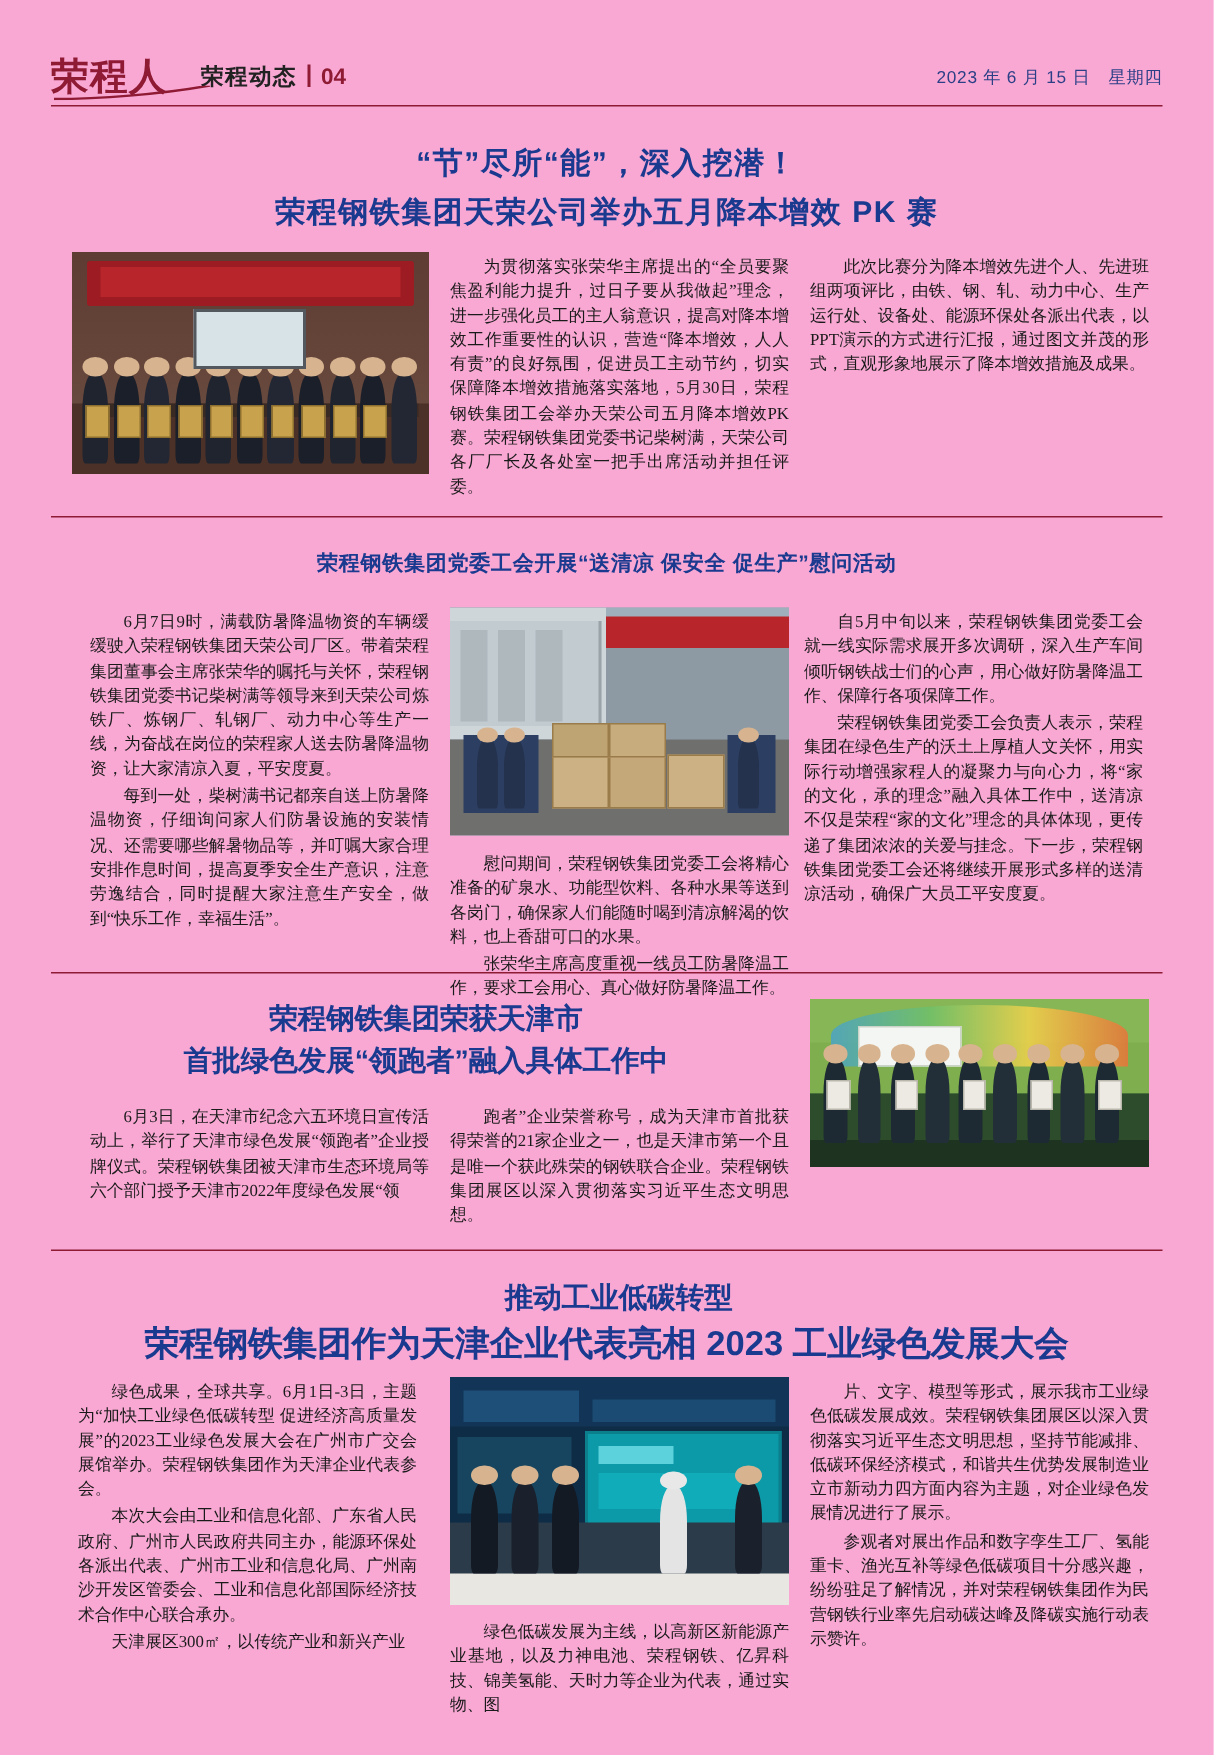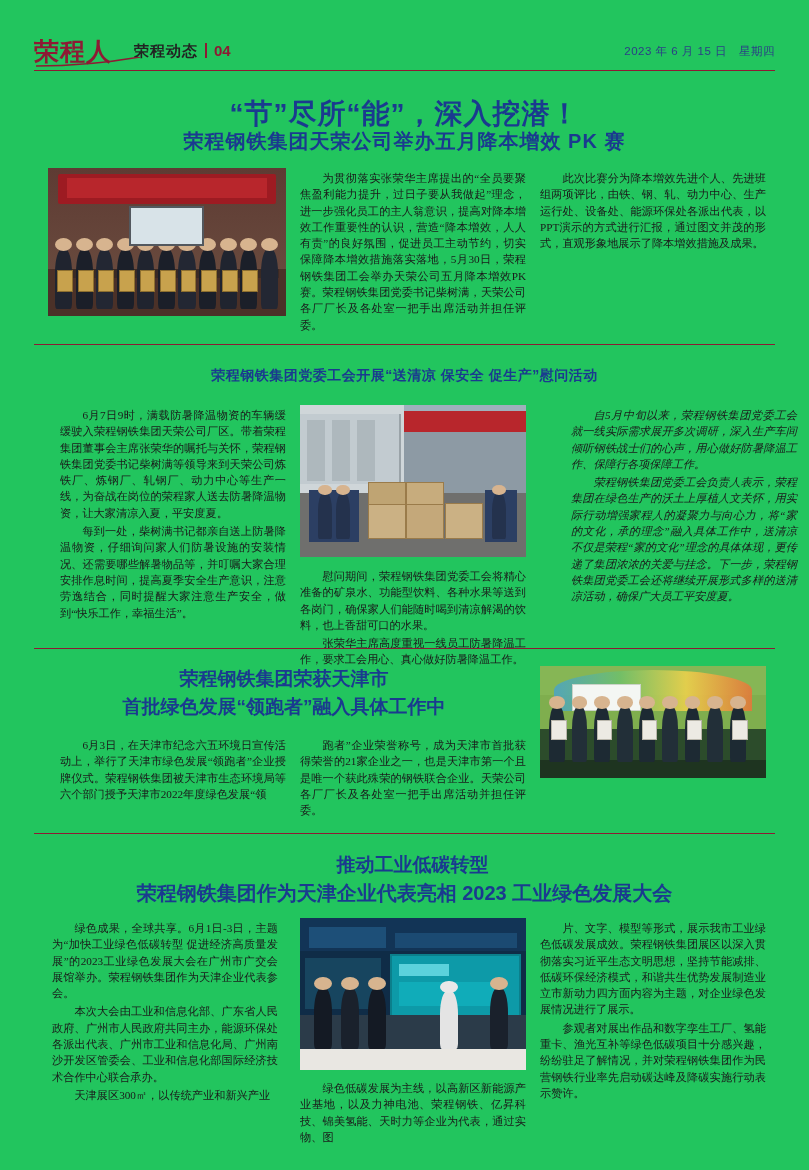--- a/index.html
+++ b/index.html
@@ -3,21 +3,21 @@
 <meta charset="utf-8">
 <style>
   html,body{margin:0;padding:0;background:#ffffff;}
   body{
     width:809px;height:1170px;position:relative;overflow:hidden;
     font-family:"Liberation Serif","DejaVu Serif",serif;
     color:#111;
   }
   .page{
     position:absolute;left:0;top:0;width:809px;height:1170px;
-    background:#22c55e;
+    background:#f9a8d4;
     padding:0;
   }
   
   .masthead{
     position:absolute;left:34px;top:34px;width:741px;height:34px;
     display:flex;align-items:center;
   }
   .logo{
     font-family:"Liberation Serif",serif;
     font-size:25px;font-weight:bold;color:#8e1a34;
@@ -52,52 +52,52 @@
     position:absolute;left:34px;width:741px;height:0;
     border-top:1.5px solid #8e1a34;
   }
   .rule.r1{top:70px;}
   
   .hl{
     text-align:center;color:#1a3a8f;font-weight:bold;
     font-family:"Liberation Sans","DejaVu Sans",sans-serif;
   }
   
-  .a1-h1{position:absolute;left:34px;top:95px;width:741px;font-size:28px;letter-spacing:1px;}
+  .a1-h1{position:absolute;left:34px;top:95px;width:741px;font-size:20px;letter-spacing:1px;}
   .a1-h2{position:absolute;left:34px;top:128px;width:741px;font-size:20px;letter-spacing:1px;}
   .a1-img{
     position:absolute;left:48px;top:168px;width:238px;height:148px;
     background:#6d5344;overflow:hidden;border:0;
   }
   .a1-col2{position:absolute;left:300px;top:170px;width:226px;}
   .a1-col3{position:absolute;left:540px;top:170px;width:226px;}
   .rule.r2{top:344px;}
   
   .a2-h{position:absolute;left:34px;top:367px;width:741px;font-size:14px;letter-spacing:.5px;}
   .a2-col1{position:absolute;left:60px;top:407px;width:226px;}
   .a2-img{
     position:absolute;left:300px;top:405px;width:226px;height:152px;
     background:#8fa0ad;overflow:hidden;
   }
   .a2-col2{position:absolute;left:300px;top:568px;width:226px;}
-  .a2-col3{position:absolute;left:571px;top:407px;width:226px;font-style:italic;}
+  .a2-col3{position:absolute;left:536px;top:407px;width:226px;}
   .rule.r3{top:648px;}
   
   .a3-h1{position:absolute;left:34px;top:666px;width:500px;font-size:19px;}
   .a3-h2{position:absolute;left:34px;top:694px;width:500px;font-size:19px;}
   .a3-img{
     position:absolute;left:540px;top:666px;width:226px;height:112px;
     background:#4c7a43;overflow:hidden;
   }
   .a3-col1{position:absolute;left:60px;top:737px;width:226px;}
   .a3-col2{position:absolute;left:300px;top:737px;width:226px;}
   .rule.r4{top:833px;}
   
   .a4-h1{position:absolute;left:42px;top:852px;width:741px;font-size:19px;}
-  .a4-h2{position:absolute;left:34px;top:880px;width:741px;font-size:20px;}
+  .a4-h2{position:absolute;left:34px;top:880px;width:741px;font-size:23px;}
   .a4-col1{position:absolute;left:52px;top:920px;width:226px;}
   .a4-img{
     position:absolute;left:300px;top:918px;width:226px;height:152px;
     background:#12304e;overflow:hidden;
   }
   .a4-col2{position:absolute;left:300px;top:1080px;width:226px;}
   .a4-col3{position:absolute;left:540px;top:920px;width:226px;}
 
   p.body{
     margin:0 0 2px 0;
@@ -300,21 +300,21 @@
       <div class="plaque" style="left:45%;bottom:34%;width:6%;height:16%;background:#eceae3;border-color:#b9b6ab;"></div>
       <div class="plaque" style="left:65%;bottom:34%;width:6%;height:16%;background:#eceae3;border-color:#b9b6ab;"></div>
       <div class="plaque" style="left:85%;bottom:34%;width:6%;height:16%;background:#eceae3;border-color:#b9b6ab;"></div>
     </div>
   </div>
 
   <div class="a3-col1">
     <p class="body">6月3日，在天津市纪念六五环境日宣传活动上，举行了天津市绿色发展“领跑者”企业授牌仪式。荣程钢铁集团被天津市生态环境局等六个部门授予天津市2022年度绿色发展“领</p>
   </div>
   <div class="a3-col2">
-    <p class="body noind">跑者”企业荣誉称号，成为天津市首批获得荣誉的21家企业之一，也是天津市第一个且是唯一个获此殊荣的钢铁联合企业。天荣公司各厂厂长及各处室一把手出席活动并担任评委。</p>
+    <p class="body noind">跑者”企业荣誉称号，成为天津市首批获得荣誉的21家企业之一，也是天津市第一个且是唯一个获此殊荣的钢铁联合企业。荣程钢铁集团展区以深入贯彻落实习近平生态文明思想。</p>
   </div>
 
   <div class="rule r4"></div>
 
   <div class="hl a4-h1">推动工业低碳转型</div>
   <div class="hl a4-h2">荣程钢铁集团作为天津企业代表亮相 2023 工业绿色发展大会</div>
 
   <div class="a4-col1">
     <p class="body">绿色成果，全球共享。6月1日-3日，主题为“加快工业绿色低碳转型 促进经济高质量发展”的2023工业绿色发展大会在广州市广交会展馆举办。荣程钢铁集团作为天津企业代表参会。</p>
     <p class="body">本次大会由工业和信息化部、广东省人民政府、广州市人民政府共同主办，能源环保处各派出代表、广州市工业和信息化局、广州南沙开发区管委会、工业和信息化部国际经济技术合作中心联合承办。</p>

